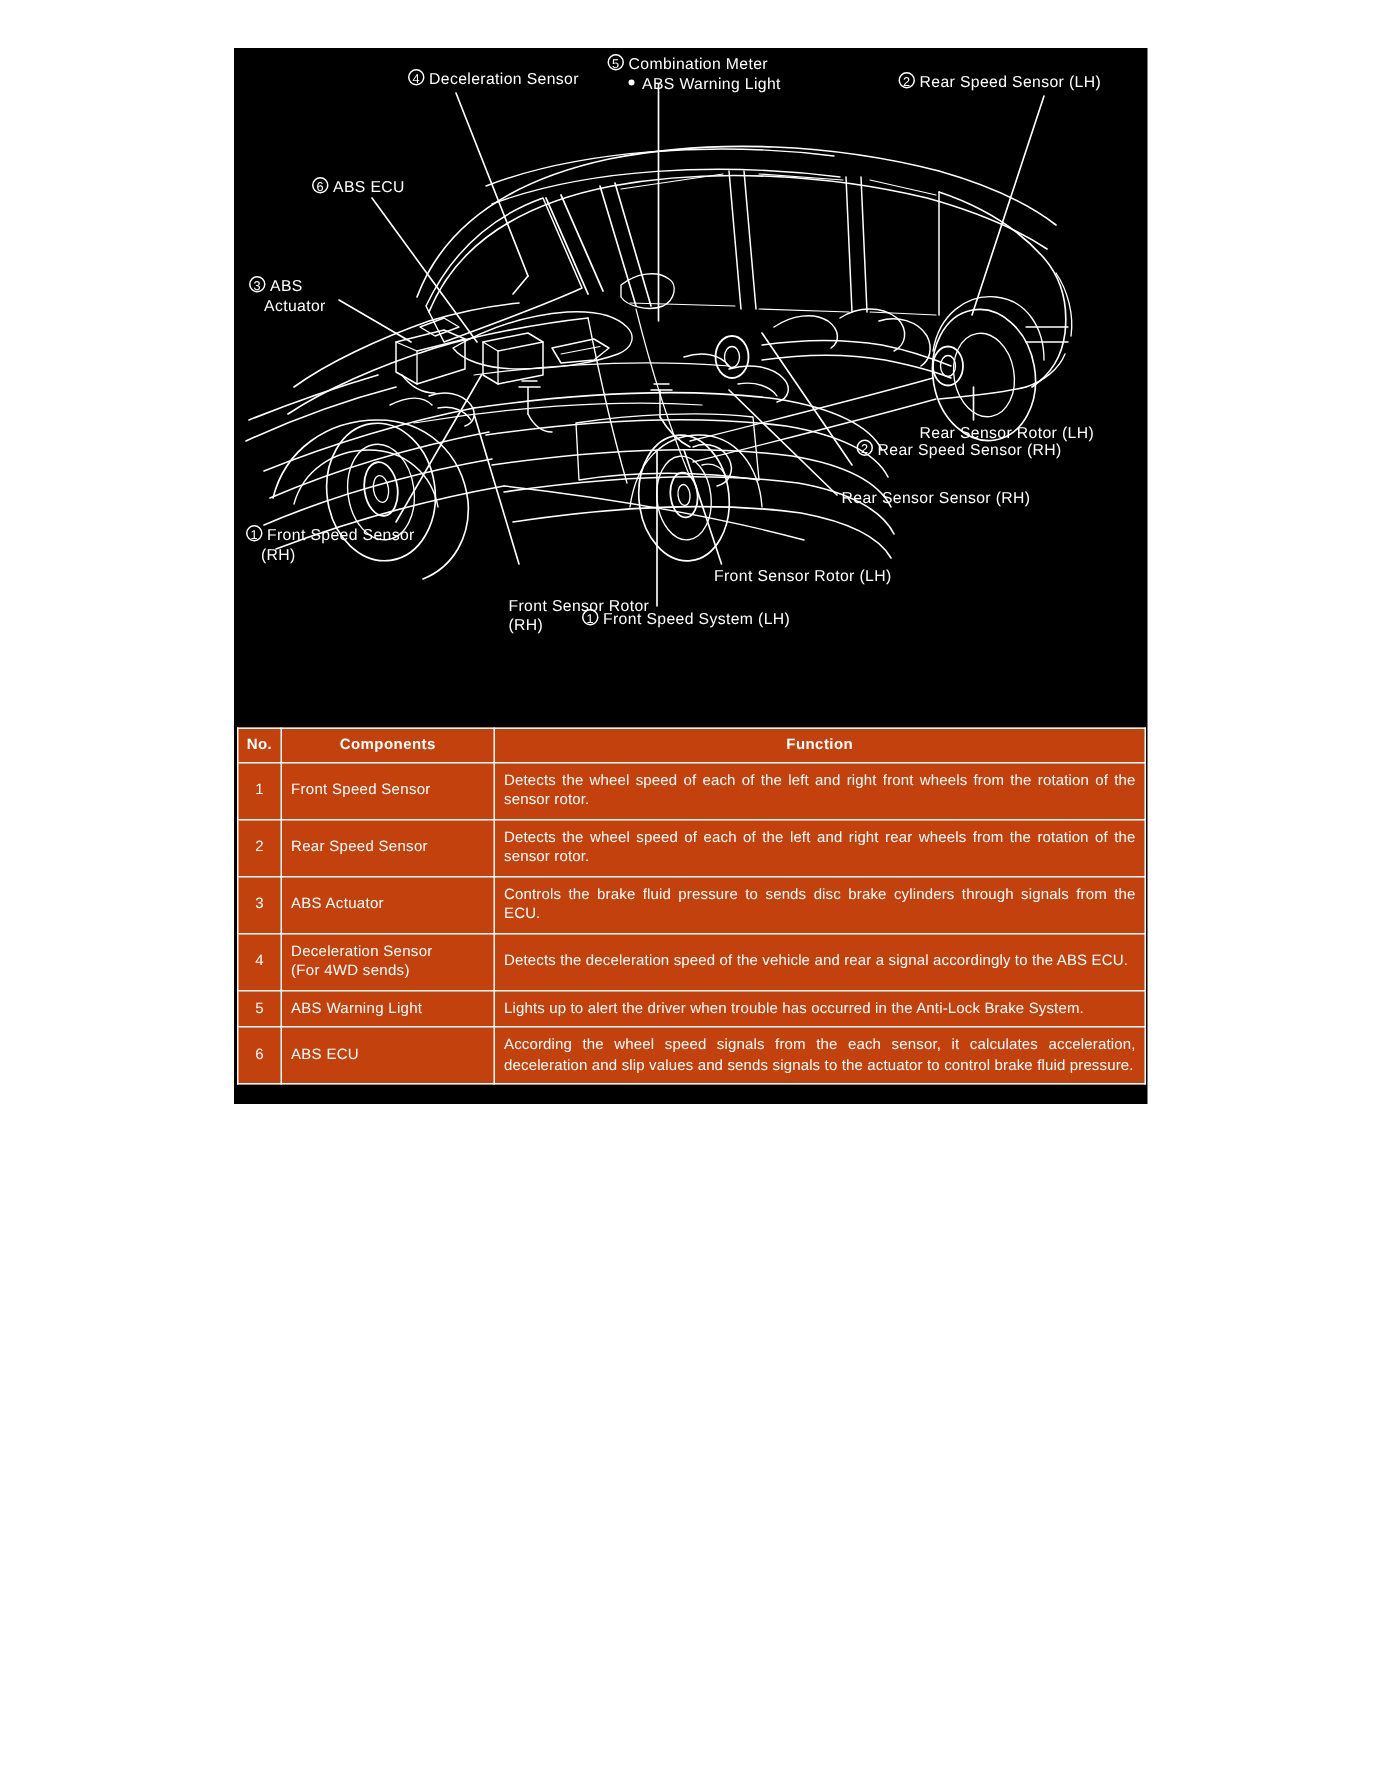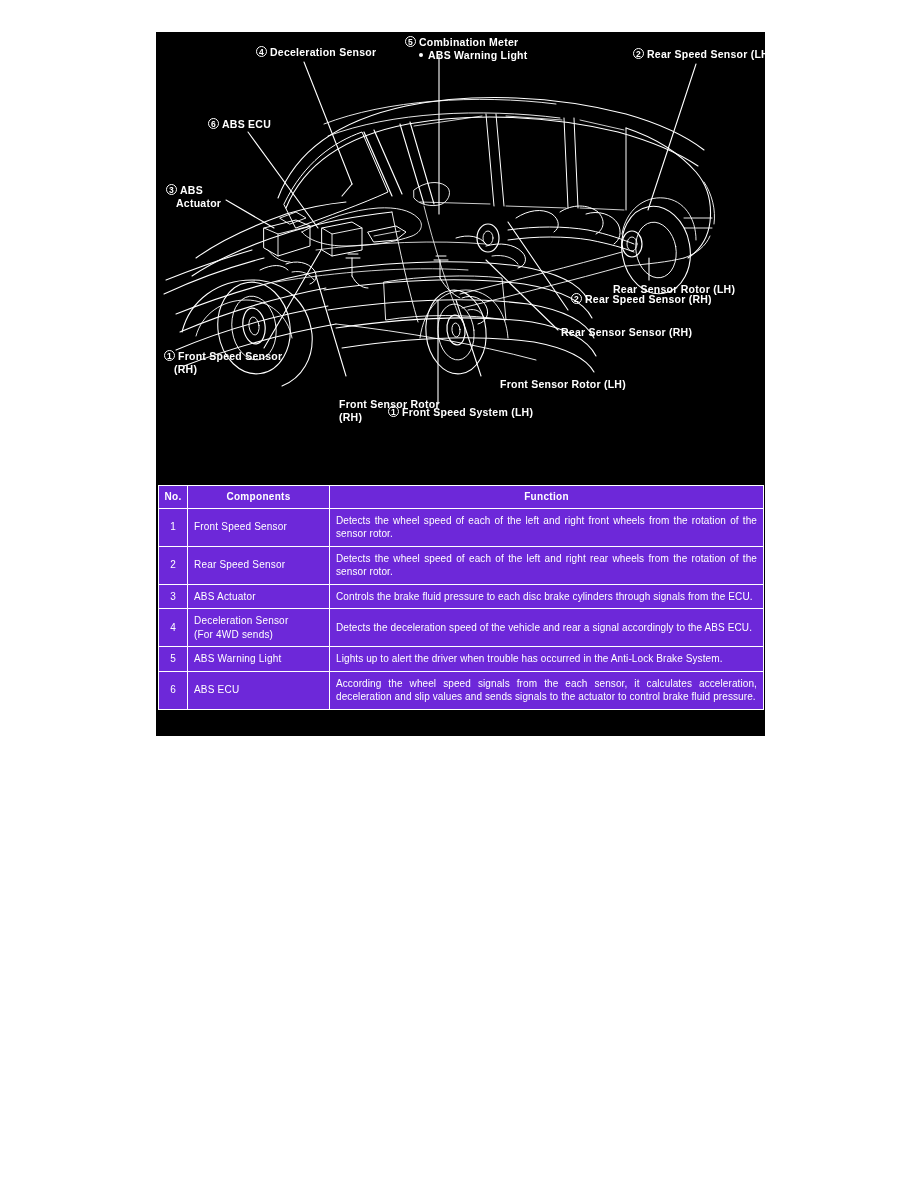--- a/index.html
+++ b/index.html
@@ -43,21 +43,21 @@
 
   
   .callout {
     position: absolute;
     color: #ffffff;
     font-family: "Liberation Sans", sans-serif;
     font-size: 10.5px;
     line-height: 12.5px;
     letter-spacing: 0.25px;
     white-space: nowrap;
-    font-weight: 700;
+    font-weight: 400;
   }
   .callout .num {
     display: inline-block;
     width: 11px;
     height: 11px;
     line-height: 10px;
     text-align: center;
     border: 1px solid #ffffff;
     border-radius: 50%;
     font-size: 8.5px;
@@ -77,45 +77,45 @@
     background: #ffffff;
     margin-right: 5px;
     vertical-align: 2px;
   }
   .callout .indent {
     display: block;
     padding-left: 14px;
   }
 
   
-  #co-decel       { left: 100px;  top: 14px; }
+  #co-decel       { left: 116px;  top: 14px; }
   #co-meter       { left: 249px;  top: 4px;  }
-  #co-rear-lh     { left: 443px;  top: 16px; margin-left: 34px; }
+  #co-rear-lh     { left: 443px;  top: 16px; }
   #co-abs-ecu     { left: 52px;   top: 86px; }
   #co-abs-act     { left: 10px;   top: 152px; }
   #co-front-rh    { left: 8px;    top: 318px; }
   #co-front-rotor-rh { left: 151px; top: 366px; margin-left: 32px; }
-  #co-front-rotor-lh { left: 320px; top: 346px; margin-left: 24px; }
+  #co-front-rotor-lh { left: 320px; top: 346px; }
   #co-front-lh    { left: 232px;  top: 374px; }
   #co-rear-rotor-lh { left: 457px; top: 251px; }
   #co-rear-rh     { left: 415px;  top: 261px; }
   #co-rear-rotor-rh { left: 405px; top: 294px; }
 
   
   #spec-table-wrap {
     position: absolute;
     left: 2px;
     top: 453px;
     width: 605px;
   }
   table.spec {
     border-collapse: collapse;
     width: 605px;
     table-layout: fixed;
-    background: #6d28d9;
+    background: #c2410c;
   }
   table.spec th, table.spec td {
     border: 1px solid #ffffff;
     color: #ffffff;
     font-family: "Liberation Sans", sans-serif;
     vertical-align: middle;
     padding: 5px 6px;
     font-size: 10px;
     line-height: 13.5px;
   }
@@ -383,21 +383,21 @@
           <td class="comp-cell">
             <span>Rear Speed Sensor</span>
           </td>
           <td class="func-cell">Detects the wheel speed of each of the left and right rear wheels from the rotation of the sensor rotor.</td>
         </tr>
         <tr>
           <td class="no-cell">3</td>
           <td class="comp-cell">
             <span>ABS Actuator</span>
           </td>
-          <td class="func-cell">Controls the brake fluid pressure to each disc brake cylinders through signals from the ECU.</td>
+          <td class="func-cell">Controls the brake fluid pressure to sends disc brake cylinders through signals from the ECU.</td>
         </tr>
         <tr>
           <td class="no-cell">4</td>
           <td class="comp-cell">
             <span>Deceleration Sensor</span>
             <span class="comp-sub">(For 4WD sends)</span>
           </td>
           <td class="func-cell">Detects the deceleration speed of the vehicle and rear a signal accordingly to the ABS ECU.</td>
         </tr>
         <tr>

